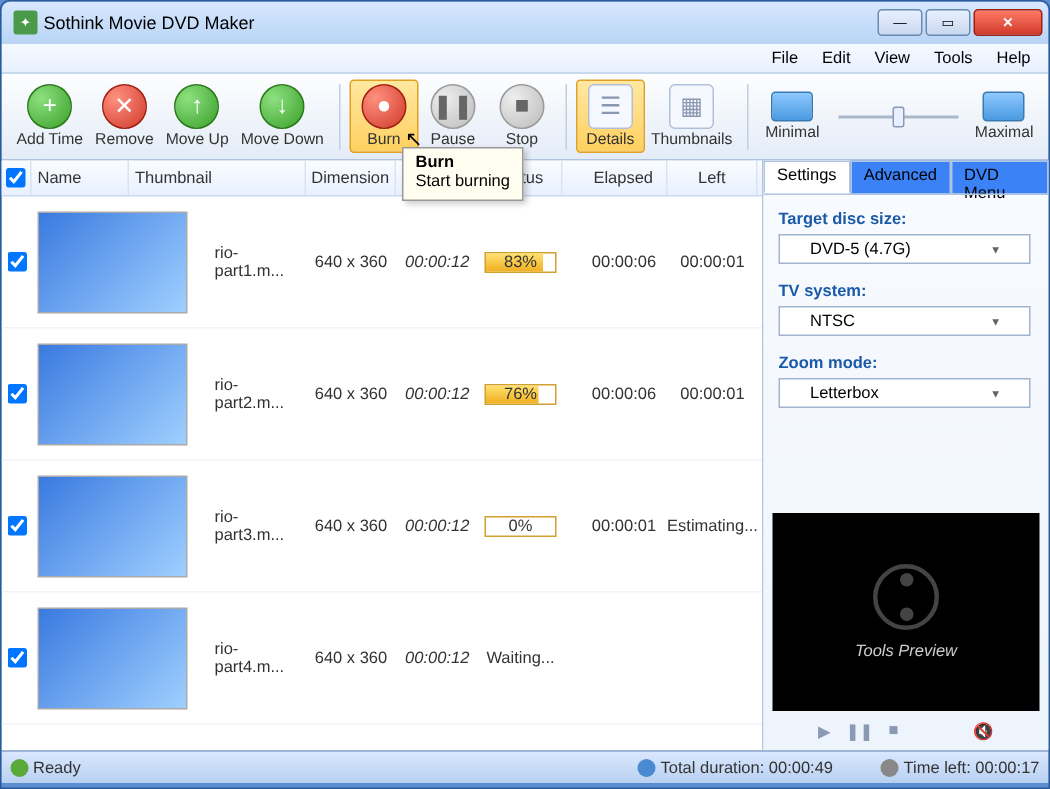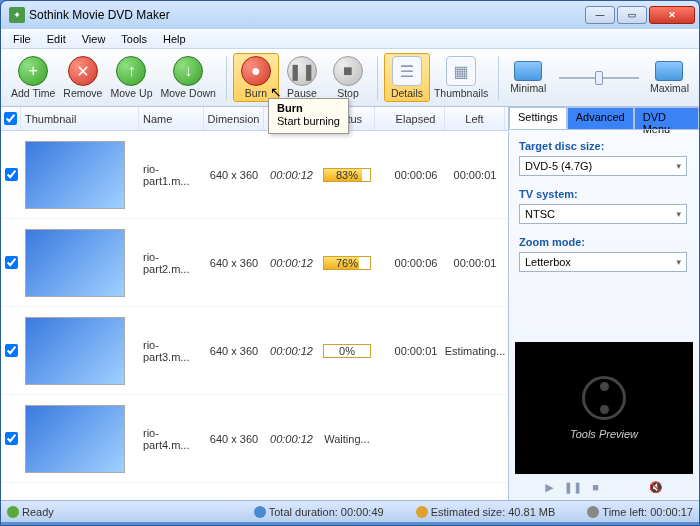--- a/index.html
+++ b/index.html
@@ -3,21 +3,21 @@
 <meta charset="utf-8">
 <style>
 * { box-sizing: border-box; margin: 0; padding: 0; font-family: "Segoe UI", Tahoma, sans-serif; font-size: 11px; }
 body { background: #5a8ed0; width: 700px; height: 526px; overflow: hidden; border: 1px solid #2a5a9a; border-radius: 6px 6px 0 0; }
 .titlebar { height: 28px; background: linear-gradient(#d8e8ff, #b8d4f5); display: flex; align-items: center; padding: 0 4px; border-radius: 6px 6px 0 0; }
 .titlebar .app-icon { width: 16px; height: 16px; margin: 0 4px; background: #4a9a4a; border-radius: 2px; display: flex; align-items: center; justify-content: center; color: white; font-size: 9px; }
 .titlebar .title { flex: 1; color: #000; font-size: 12px; }
 .titlebar .winbtns { display: flex; gap: 2px; }
 .titlebar .winbtn { width: 30px; height: 18px; border: 1px solid #6a8ab0; border-radius: 3px; background: linear-gradient(#e8f0ff,#c8d8ef); display: flex; align-items: center; justify-content: center; font-size: 9px; cursor: pointer; }
 .titlebar .winbtn.close { width: 46px; background: linear-gradient(#ff7a66,#d03a2a); color: white; border-color: #a02010; font-weight: bold; }
-.menubar { height: 20px; background: linear-gradient(#f5faff,#e8f0ff); display: flex; align-items: center; padding: 0 4px; border-bottom: 1px solid #c8d8ef; }
+.menubar { height: 20px; background: linear-gradient(#f5faff,#e8f0ff); display: flex; align-items: center; padding: 0 4px; border-bottom: 1px solid #c8d8ef; justify-content: flex-end; }
 .menubar span { padding: 2px 8px; cursor: pointer; }
 .toolbar { height: 58px; background: linear-gradient(#fdfeff,#e4ecf7); display: flex; align-items: center; padding: 2px 6px; border-bottom: 1px solid #b0c4e0; }
 .tbtn { display: flex; flex-direction: column; align-items: center; min-width: 46px; padding: 2px 3px; cursor: pointer; border: 1px solid transparent; border-radius: 3px; }
 .tbtn.active { border: 1px solid #e0a020; background: linear-gradient(#ffe8a0,#ffd060); }
 .tbtn .ticon { width: 30px; height: 30px; border-radius: 50%; display: flex; align-items: center; justify-content: center; font-size: 16px; color: white; margin-bottom: 1px; }
 .tbtn .tlbl { font-size: 10.5px; color: #333; white-space: nowrap; }
 .ticon.green { background: radial-gradient(circle at 30% 30%, #8ee080,#3aa02a); border: 1px solid #2a7a1a; }
 .ticon.red { background: radial-gradient(circle at 30% 30%, #ff9080,#d03a2a); border: 1px solid #a02010; }
 .ticon.gray { background: radial-gradient(circle at 30% 30%, #eee,#bbb); border: 1px solid #999; color: #666; }
 .ticon.outline { background: #f5f8ff; border: 1px solid #b0c0d8; color: #8a98b0; border-radius: 4px; }
@@ -47,21 +47,21 @@
 .progress .txt { position: relative; }
 .tooltip { position: absolute; top: 98px; left: 268px; background: #fffdf0; border: 1px solid #999; padding: 3px 8px 6px; box-shadow: 2px 2px 4px rgba(0,0,0,0.2); z-index: 10; }
 .tooltip .tt-title { font-weight: bold; margin-bottom: 1px; }
 .cursor { position: absolute; top: 84px; left: 270px; font-size: 14px; z-index: 11; color: #000; }
 .rightpane { width: 190px; background: linear-gradient(#f8fbff,#eef4fc); display: flex; flex-direction: column; }
 .tabs { display: flex; height: 22px; background: #e4ecf7; }
 .tab { padding: 3px 8px; border: 1px solid #b0c4e0; border-bottom: none; background: #3b82f6; font-size: 11px; cursor: pointer; }
 .tab.active { background: #fff; border-bottom: 1px solid #fff; }
 .tabbody { padding: 10px 10px; border-top: 1px solid #b0c4e0; }
 .field-lbl { color: #1a5aa8; font-weight: bold; margin-bottom: 4px; }
-.field-sel { width: 168px; height: 20px; border: 1px solid #a0b4d0; background: #fff; padding: 2px 5px; font-size: 11px; display: flex; align-items: center; justify-content: space-between; margin-bottom: 12px; cursor: pointer; }
+.field-sel { width: 168px; height: 20px; border: 1px solid #a0b4d0; background: #fff; padding: 2px 20px; font-size: 11px; display: flex; align-items: center; justify-content: space-between; margin-bottom: 12px; cursor: pointer; }
 .field-sel .chev { color: #666; font-size: 9px; }
 .preview { width: 178px; height: 132px; margin: 4px 6px 0; background: #000; display: flex; align-items: center; justify-content: center; color: #ccc; font-family: Georgia, serif; font-style: italic; font-size: 15px; flex-direction: column; }
 .preview .reel { width: 44px; height: 44px; border: 3px solid #444; border-radius: 50%; margin-bottom: 8px; position: relative; }
 .preview .reel::before, .preview .reel::after { content: ""; position: absolute; width: 9px; height: 9px; background: #444; border-radius: 50%; }
 .preview .reel::before { top: 3px; left: 15px; }
 .preview .reel::after { bottom: 3px; left: 15px; }
 .pctrls { height: 26px; display: flex; align-items: center; justify-content: center; gap: 10px; color: #8a9ab4; font-size: 11px; }
 .statusbar { height: 22px; background: linear-gradient(#dae8ff,#b8d0f0); display: flex; align-items: center; padding: 0 6px; gap: 32px; border-top: 1px solid #a0b4d0; font-size: 11px; color: #333; }
 .statusbar .sseg { display: flex; align-items: center; gap: 3px; }
 .sicon { width: 12px; height: 12px; border-radius: 50%; display: inline-block; }
@@ -152,22 +152,22 @@
   <div class="tt-title">Burn</div>
   <div>Start burning</div>
 </div>
 
 <div class="content">
   <div class="leftpane">
     <div class="colhdr">
       <div class="col col-chk">
           <input type="checkbox" checked="" style="">
         </div>
+      <div class="col col-name">Name</div>
       <div class="col col-thumb">Thumbnail</div>
-      <div class="col col-name">Name</div>
       <div class="col col-dim">Dimension</div>
       <div class="col col-dur">Duration</div>
       <div class="col col-stat">Status</div>
       <div class="col col-elap">Elapsed</div>
       <div class="col col-left">Left</div>
     </div>
     <div class="rows" id="rows">
         <div class="row">
     <div class="col col-chk">
             <input type="checkbox" checked="" style="">
@@ -287,22 +287,17 @@
       <span class="sicon green"></span>
       <span>Ready</span>
     </div>
   <div style="flex:1"></div>
   <div class="sseg">
       <span class="sicon blue"></span>
       <span>Total duration:</span> 
       <span>00:00:49</span>
     </div>
   <div class="sseg">
-      <span class="sicon org"></span>
-      <span>Estimated size:</span> 
-      <span>40.81 MB</span>
-    </div>
-  <div class="sseg">
       <span class="sicon gray"></span>
       <span>Time left:</span> 
       <span>00:00:17</span>
     </div>
 </div>
 
 </body></html>

